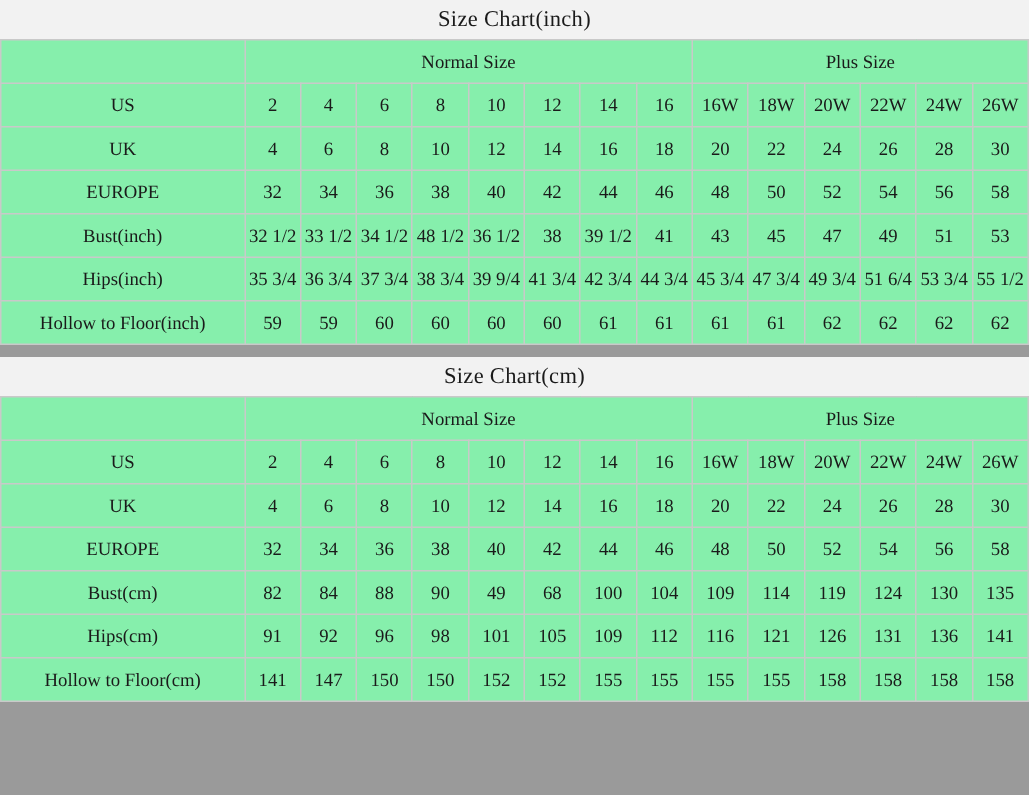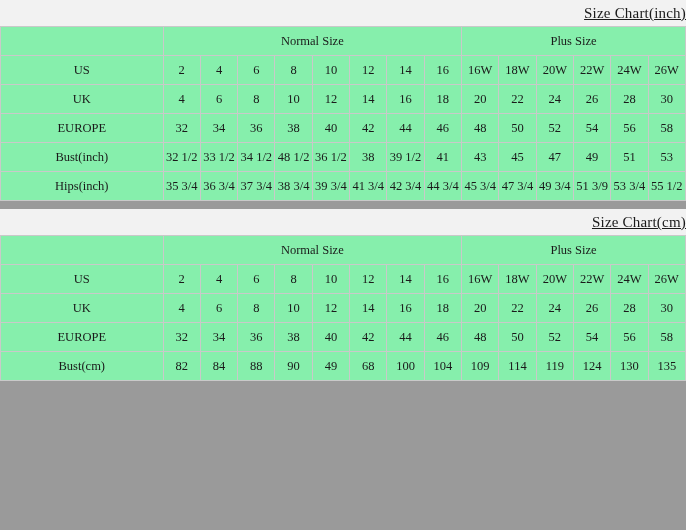--- a/index.html
+++ b/index.html
@@ -17,26 +17,25 @@
   .chart-block {
     width: 686px;
     background: #f2f2f2;
     box-sizing: border-box;
   }
   .chart-gap {
     height: 8px;
     background: #9a9a9a;
   }
   .chart-title {
-    text-align: right;
+    text-align: center;
     font-size: 15px;
     padding: 5px 0 4px 0;
     background: #f2f2f2;
     letter-spacing: 0.2px;
-    text-decoration: underline;
   }
   table.size-table {
     border-collapse: collapse;
     width: 686px;
     table-layout: fixed;
     background: #86efac;
   }
   table.size-table td {
     border: 1px solid #c9c9c9;
     text-align: center;
@@ -161,30 +160,47 @@
             <td>49</td>
             <td>51</td>
             <td>53</td>
           </tr>
           <tr>
             <td class="rowlabel corner">Hips(inch)</td>
             <td>35 3/4</td>
             <td>36 3/4</td>
             <td>37 3/4</td>
             <td>38 3/4</td>
-            <td>39 3/4</td>
+            <td>39 9/4</td>
             <td>41 3/4</td>
             <td>42 3/4</td>
             <td>44 3/4</td>
             <td>45 3/4</td>
             <td>47 3/4</td>
             <td>49 3/4</td>
-            <td>51 3/9</td>
+            <td>51 6/4</td>
             <td>53 3/4</td>
             <td>55 1/2</td>
+          </tr>
+          <tr>
+            <td class="rowlabel corner tall">Hollow to Floor(inch)</td>
+            <td class="tall">59</td>
+            <td class="tall">59</td>
+            <td class="tall">60</td>
+            <td class="tall">60</td>
+            <td class="tall">60</td>
+            <td class="tall">60</td>
+            <td class="tall">61</td>
+            <td class="tall">61</td>
+            <td class="tall">61</td>
+            <td class="tall">61</td>
+            <td class="tall">62</td>
+            <td class="tall">62</td>
+            <td class="tall">62</td>
+            <td class="tall">62</td>
           </tr>
         </tbody>
       </table>
     </div>
     <div class="chart-gap"></div>
     <div class="chart-block">
       <div class="chart-title">Size Chart(cm)</div>
       <table class="size-table tbl-cm">
         <colgroup>
           <col class="col-label">
@@ -270,16 +286,50 @@
             <td>68</td>
             <td>100</td>
             <td>104</td>
             <td>109</td>
             <td>114</td>
             <td>119</td>
             <td>124</td>
             <td>130</td>
             <td>135</td>
           </tr>
+          <tr>
+            <td class="rowlabel corner">Hips(cm)</td>
+            <td>91</td>
+            <td>92</td>
+            <td>96</td>
+            <td>98</td>
+            <td>101</td>
+            <td>105</td>
+            <td>109</td>
+            <td>112</td>
+            <td>116</td>
+            <td>121</td>
+            <td>126</td>
+            <td>131</td>
+            <td>136</td>
+            <td>141</td>
+          </tr>
+          <tr>
+            <td class="rowlabel corner">Hollow to Floor(cm)</td>
+            <td>141</td>
+            <td>147</td>
+            <td>150</td>
+            <td>150</td>
+            <td>152</td>
+            <td>152</td>
+            <td>155</td>
+            <td>155</td>
+            <td>155</td>
+            <td>155</td>
+            <td>158</td>
+            <td>158</td>
+            <td>158</td>
+            <td>158</td>
+          </tr>
         </tbody>
       </table>
     </div>
   </div>
 
 </body></html>

